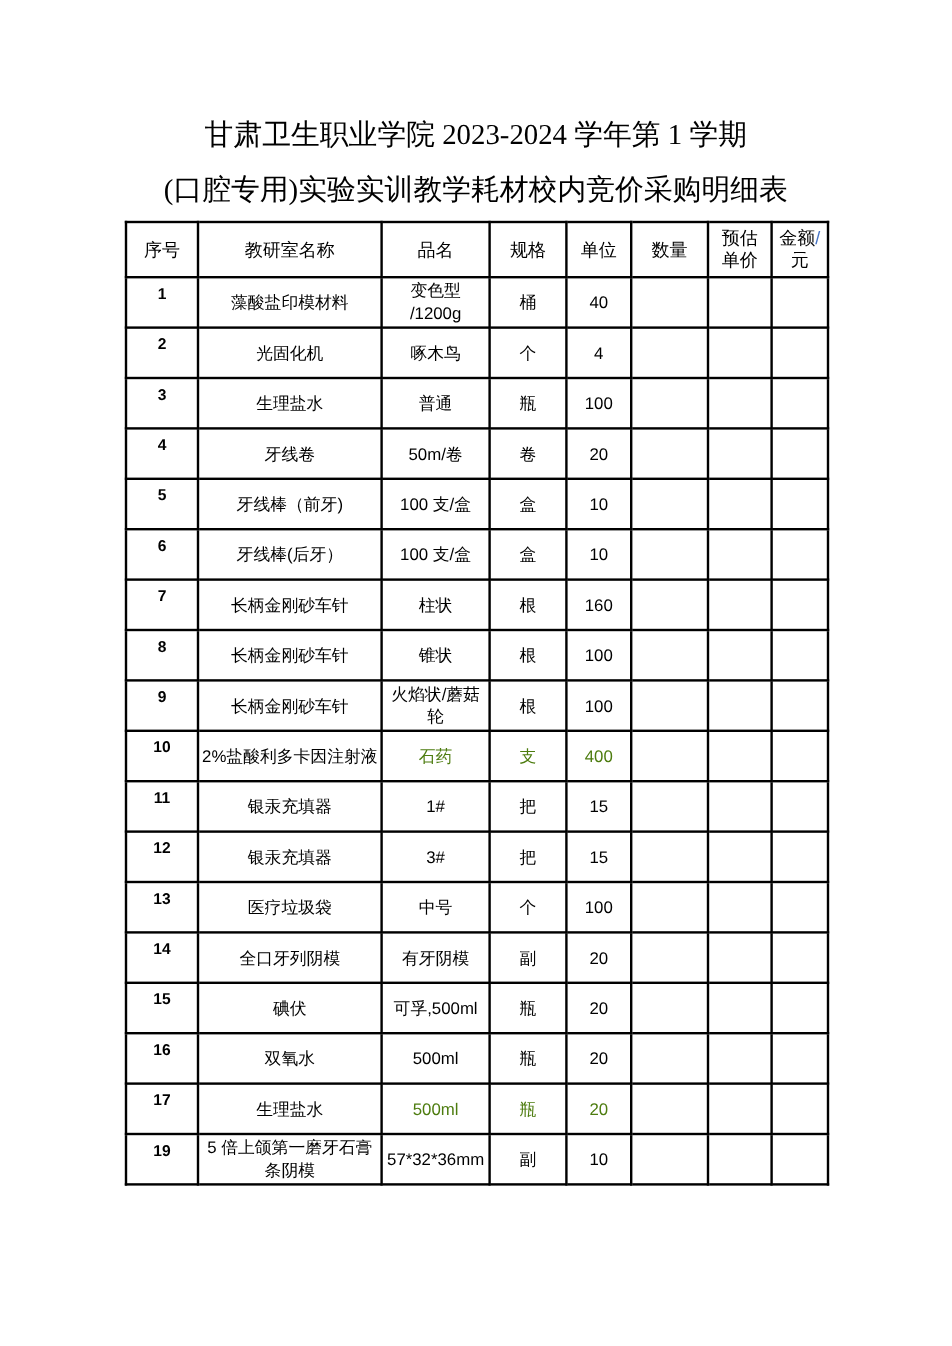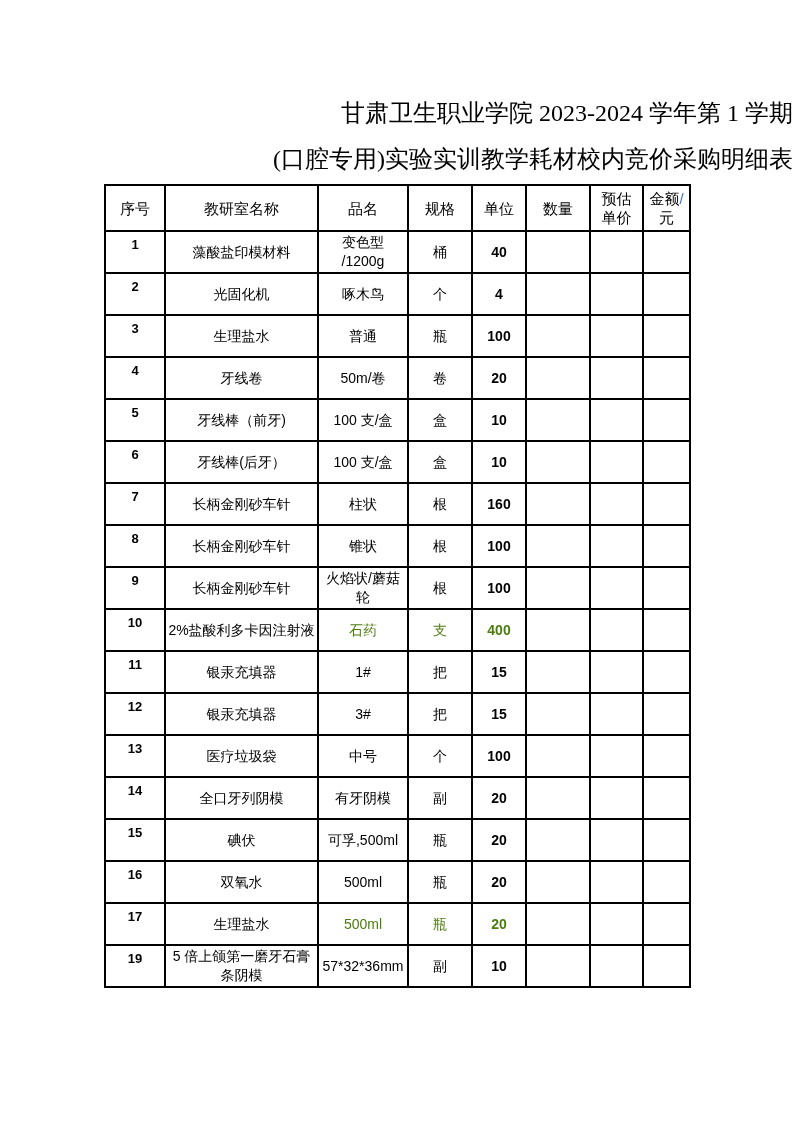--- a/index.html
+++ b/index.html
@@ -17,21 +17,21 @@
   }
   .title {
     padding-top: 90px;
     text-align: center;
     font-family: "Liberation Serif", "DejaVu Serif", serif;
     font-weight: 400;
     font-size: 24px;
     line-height: 46px;
     color: #000;
   }
-  .title-line { display: block; white-space: nowrap; text-align: right; }
+  .title-line { display: block; white-space: nowrap; }
 
   table.grid {
     border-collapse: collapse;
     table-layout: fixed;
     width: 585px;
     margin: 2px 0 0 104px;
   }
   th, td {
     border: 2px solid #000;
     text-align: center;
@@ -46,21 +46,21 @@
     font-size: 15px;
     white-space: pre-line;
   }
   tbody td { height: 42px; }
   .c-no {
     vertical-align: top;
     padding-top: 3px;
     font-size: 13px;
     font-weight: 600;
   }
-  .c-qty { font-weight: 700; }
+  .c-qty { font-weight: 400; }
   .pre { white-space: pre-line; }
   .red { color: #4d7c0f; }
   .slash-colored { color: #4472c4; }
 </style>
 </head>
 <body>
 
 <div class="page">
 
   <h1 class="title">

